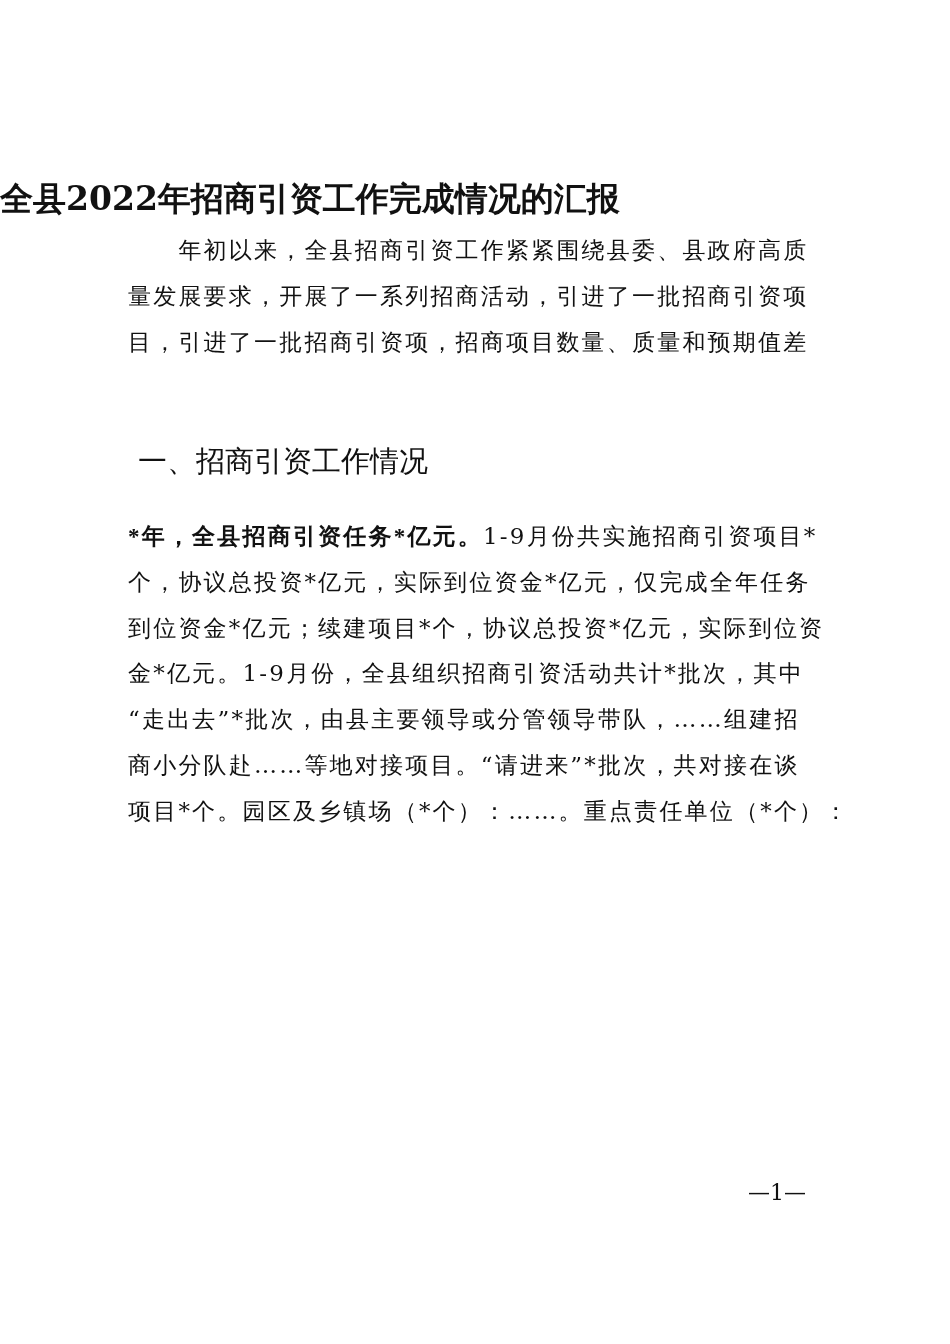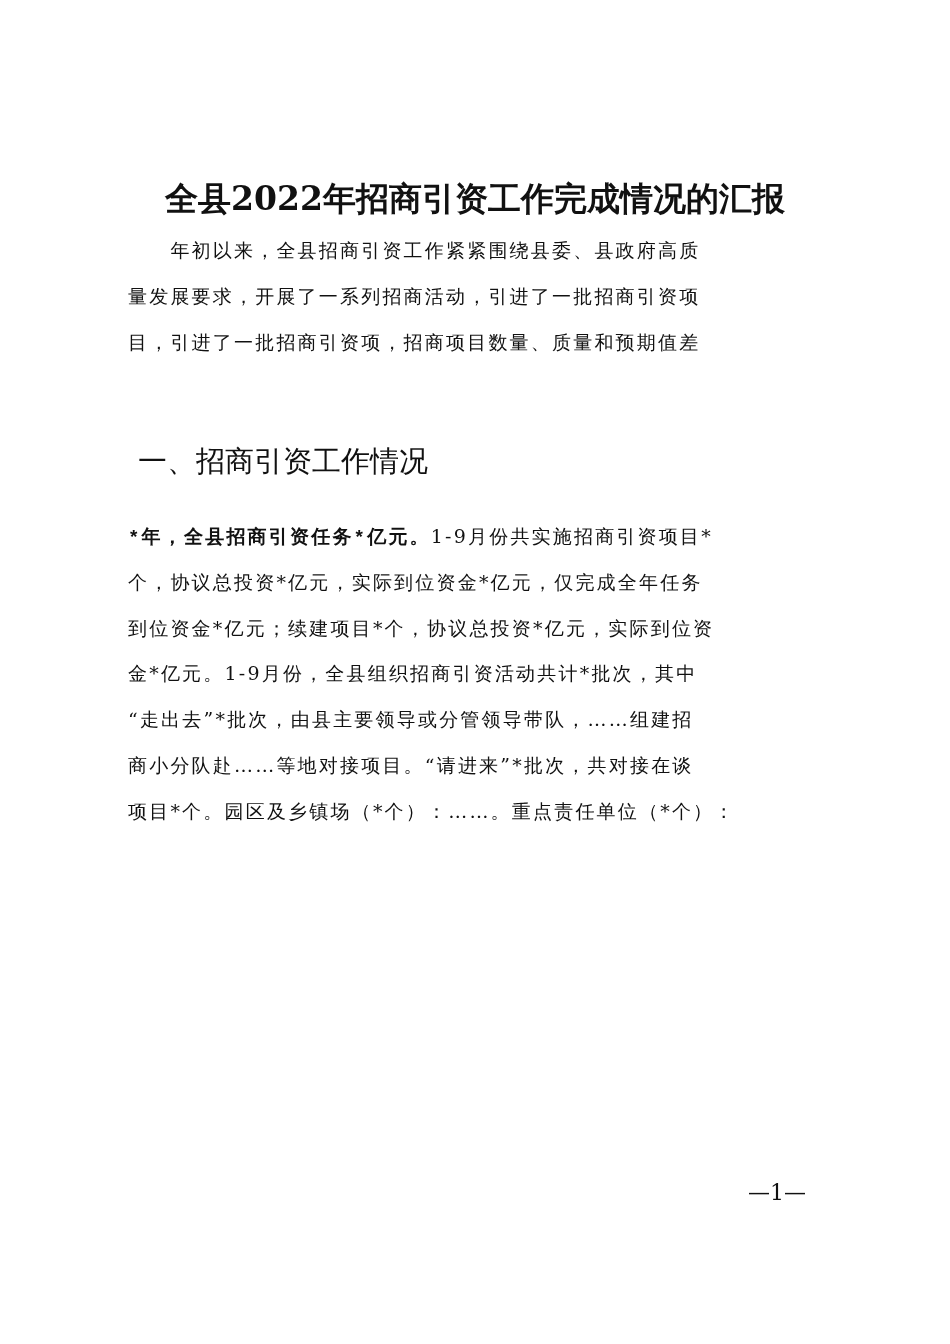--- a/index.html
+++ b/index.html
@@ -20,50 +20,49 @@
     left: 0; top: 0;
     width: 950px;
     height: 1344px;
     background: #ffffff;
   }
   .title {
     position: absolute;
     left: 0;
     width: 950px;
     top: 174px;
-    text-align: center;
     font-size: 33px;
     font-weight: bold;
     letter-spacing: 0px;
     line-height: 50px;
     white-space: nowrap;
   }
   .para {
     position: absolute;
     left: 128px;
     width: 720px;
-    font-size: 19px;
+    font-size: 23px;
     line-height: 45.8px;
     letter-spacing: 2.2px;
     white-space: nowrap;
   }
   .para .ln {
     display: block;
     height: 45.8px;
   }
   .heading {
     position: absolute;
     left: 138px;
     font-family: "DejaVu Sans", "Liberation Sans", sans-serif;
     font-size: 29px;
     line-height: 40px;
     white-space: nowrap;
   }
   .b {
-    font-family: Liberation Mono, monospace;
+    font-family: Liberation Serif, serif;
     font-weight: bold;
   }
   .page-number {
     position: absolute;
     left: 748px;
     top: 1178px;
     font-size: 22px;
     line-height: 30px;
     white-space: nowrap;
   }

